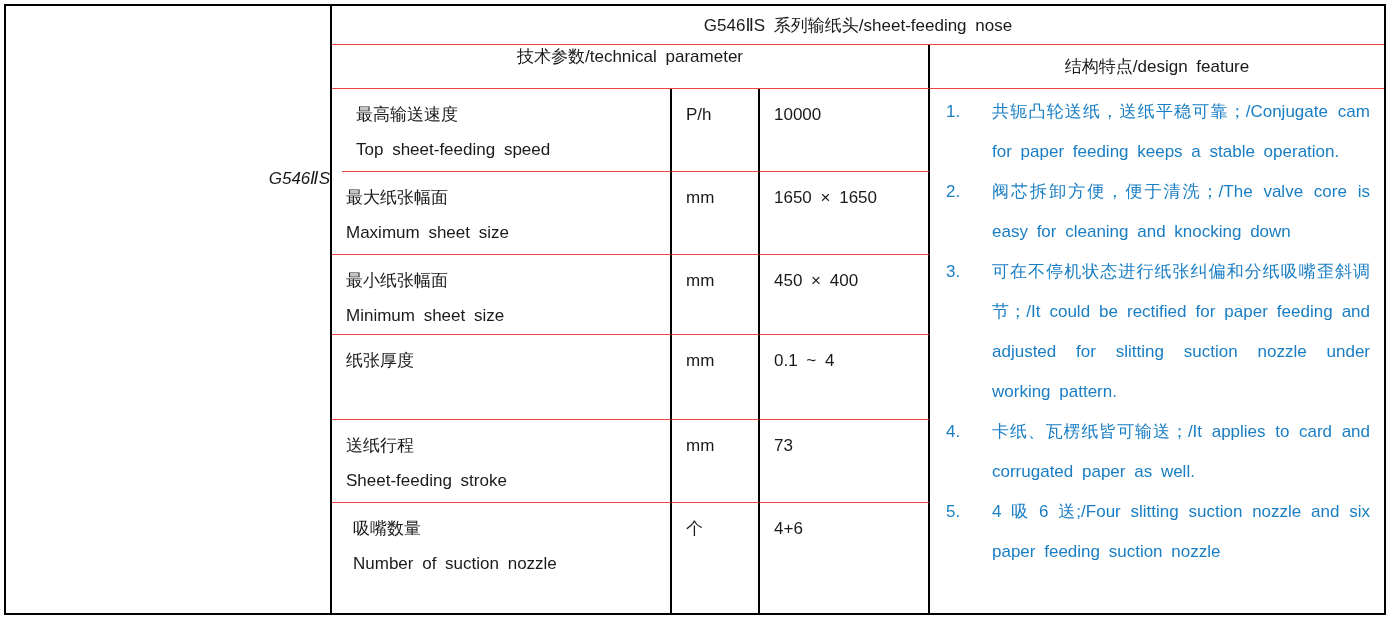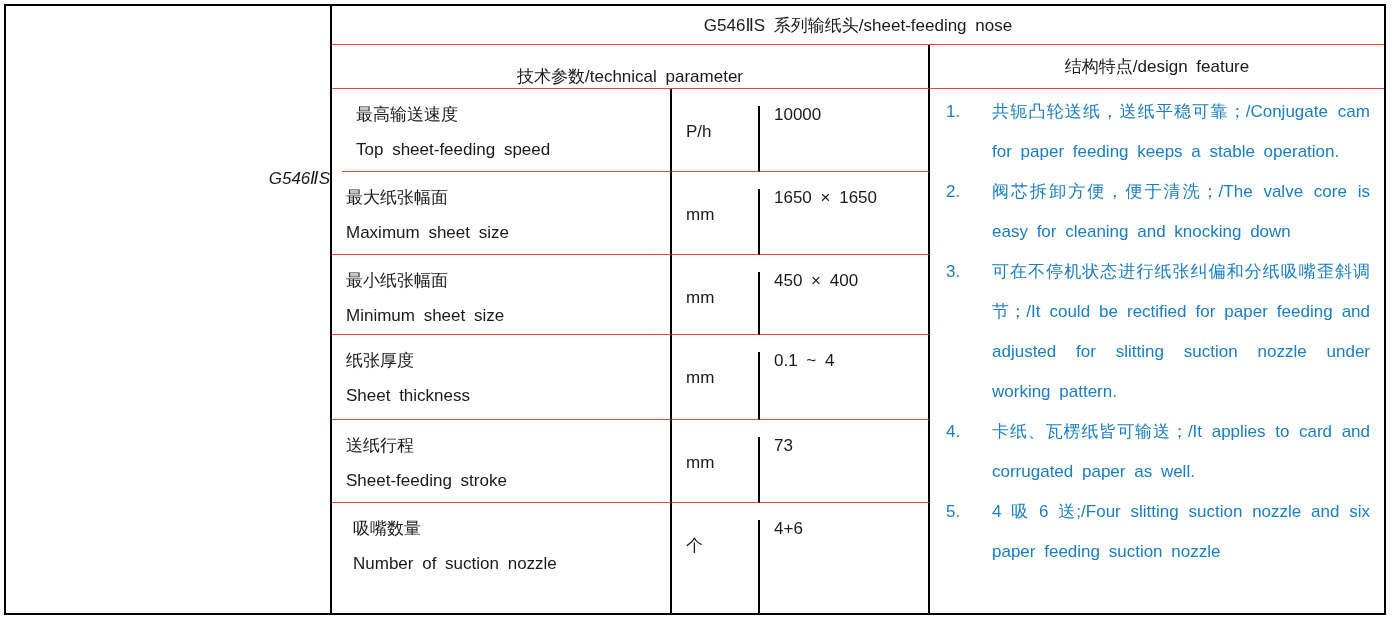--- a/index.html
+++ b/index.html
@@ -31,28 +31,28 @@
     text-align:right;
     padding-top:162px;
     font-style:italic;
   }
   .title-cell{
     grid-column:2 / span 4;grid-row:1;
     display:flex;align-items:center;justify-content:center;
   }
   .tech-header{
     grid-column:2 / span 3;grid-row:2;
-    display:flex;align-items:flex-end;justify-content:center;
+    display:flex;align-items:flex-start;justify-content:center;
   }
   .design-header{
     grid-column:5;grid-row:2;
     display:flex;align-items:center;justify-content:center;
   }
   .name-cell{padding:8px 14px 0;line-height:35px;}
-  .unit-cell{padding:8px 14px 8px;line-height:35px;margin-top:17px;}
+  .unit-cell{padding:8px 14px 8px;line-height:35px;}
   .value-cell{padding:8px 14px 0;line-height:35px;}
 
   .feature-cell{
     grid-column:5;grid-row:3 / span 6;
     padding:3px 14px 0 16px;
     color:#197ec4;
   }
   .feature-item{display:flex;line-height:40px;}
   .feature-num{width:46px;flex:0 0 46px;}
   .feature-text{flex:1;text-align:justify;}
@@ -94,21 +94,20 @@
 
     <div class="cell name-cell br bb" style="grid-column:2;grid-row:5;">
       <div>最小纸张幅面</div>
       <div>Minimum sheet size</div>
     </div>
     <div class="cell unit-cell br bb" style="grid-column:3;grid-row:5;">mm</div>
     <div class="cell value-cell br bb" style="grid-column:4;grid-row:5;">450 × 400</div>
 
     <div class="cell name-cell br bb" style="grid-column:2;grid-row:6;">
       <div>纸张厚度</div>
-      <div>Sheet thickness</div>
     </div>
     <div class="cell unit-cell br bb" style="grid-column:3;grid-row:6;">mm</div>
     <div class="cell value-cell br bb" style="grid-column:4;grid-row:6;">0.1 ~ 4</div>
 
     <div class="cell name-cell br bb" style="grid-column:2;grid-row:7;">
       <div>送纸行程</div>
       <div>Sheet-feeding stroke</div>
     </div>
     <div class="cell unit-cell br bb" style="grid-column:3;grid-row:7;">mm</div>
     <div class="cell value-cell br bb" style="grid-column:4;grid-row:7;">73</div>

